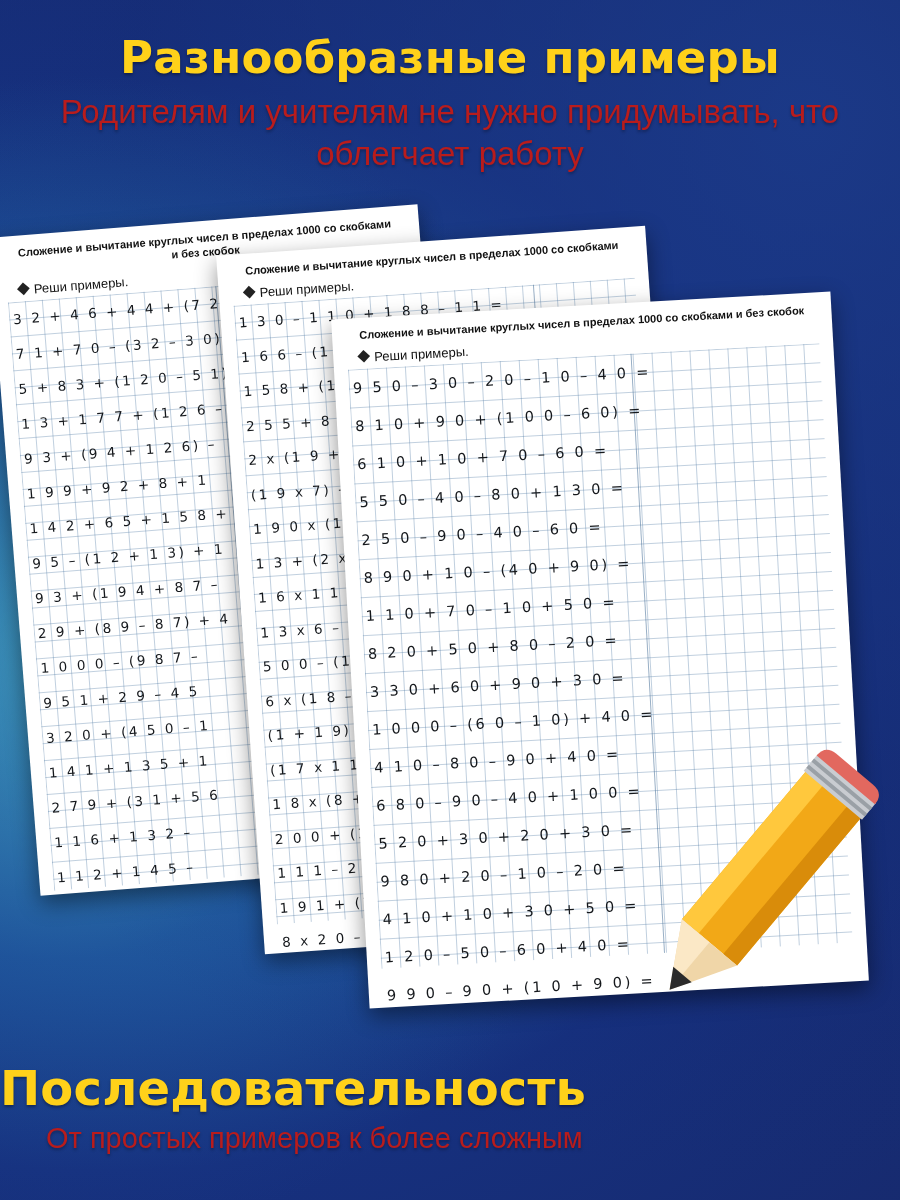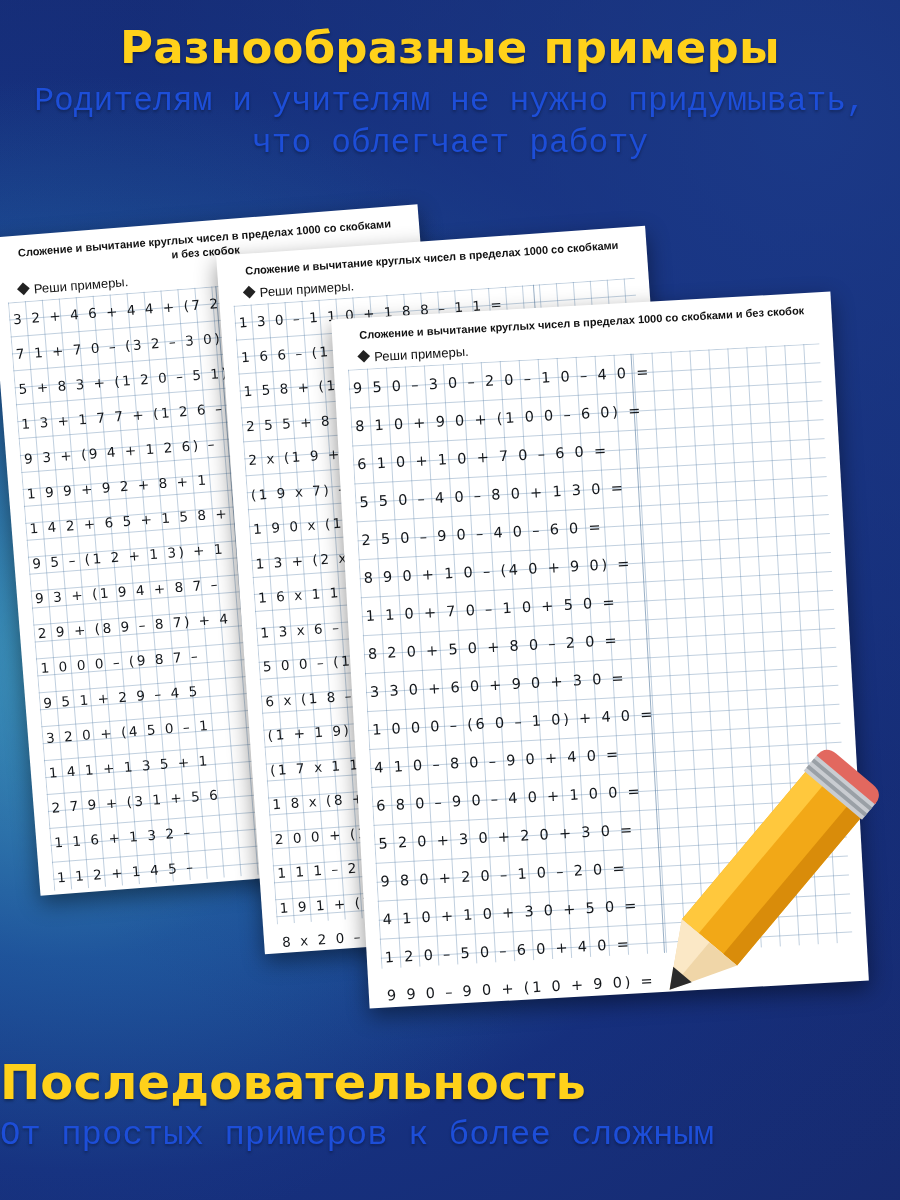--- a/index.html
+++ b/index.html
@@ -19,54 +19,54 @@
     position: absolute;
     inset: 0;
     background: radial-gradient(circle at 6% 55%, rgba(74,170,200,0.55) 0%, rgba(40,110,180,0.18) 28%, rgba(20,45,115,0) 55%),
                 radial-gradient(circle at 90% 10%, rgba(28,60,140,0.8) 0%, rgba(20,40,110,0.2) 50%, rgba(20,40,110,0) 80%);
     pointer-events: none;
   }
 
   
   .top-head {
     position: absolute;
-    top: 24px;
+    top: 34px;
     left: 0;
     width: 900px;
     text-align: center;
     z-index: 6;
   }
   .title-gold {
     font-family: "DejaVu Sans", sans-serif;
     font-weight: bold;
     color: #ffd11a;
     font-size: 45px;
     letter-spacing: 0.2px;
     line-height: 1.05;
     text-shadow: 0 2px 3px rgba(0,0,0,0.35);
   }
   .subtitle-white {
-    color: #1d4ed8;
+    color: #b91c1c;
     font-size: 33px;
     line-height: 1.25;
     margin-top: 10px;
-    font-family: Liberation Mono, monospace;
+    font-family: Liberation Sans, sans-serif;
     text-shadow: 0 2px 3px rgba(0,0,0,0.3);
   }
 
   .bottom-head {
     position: absolute;
     bottom: 44px;
     left: 0;
     width: 900px;
     text-align: left;
     z-index: 6;
   }
   .bottom-head .title-gold { font-size: 48px; }
-  .bottom-head .subtitle-white { font-size: 34px; margin-top: 6px;}
+  .bottom-head .subtitle-white { font-size: 29px; margin-top: 6px; margin-left: 46px;}
 
   
   .sheet-area {
     position: absolute;
     top: 200px;
     left: 0;
     width: 900px;
     height: 820px;
     z-index: 3;
   }

